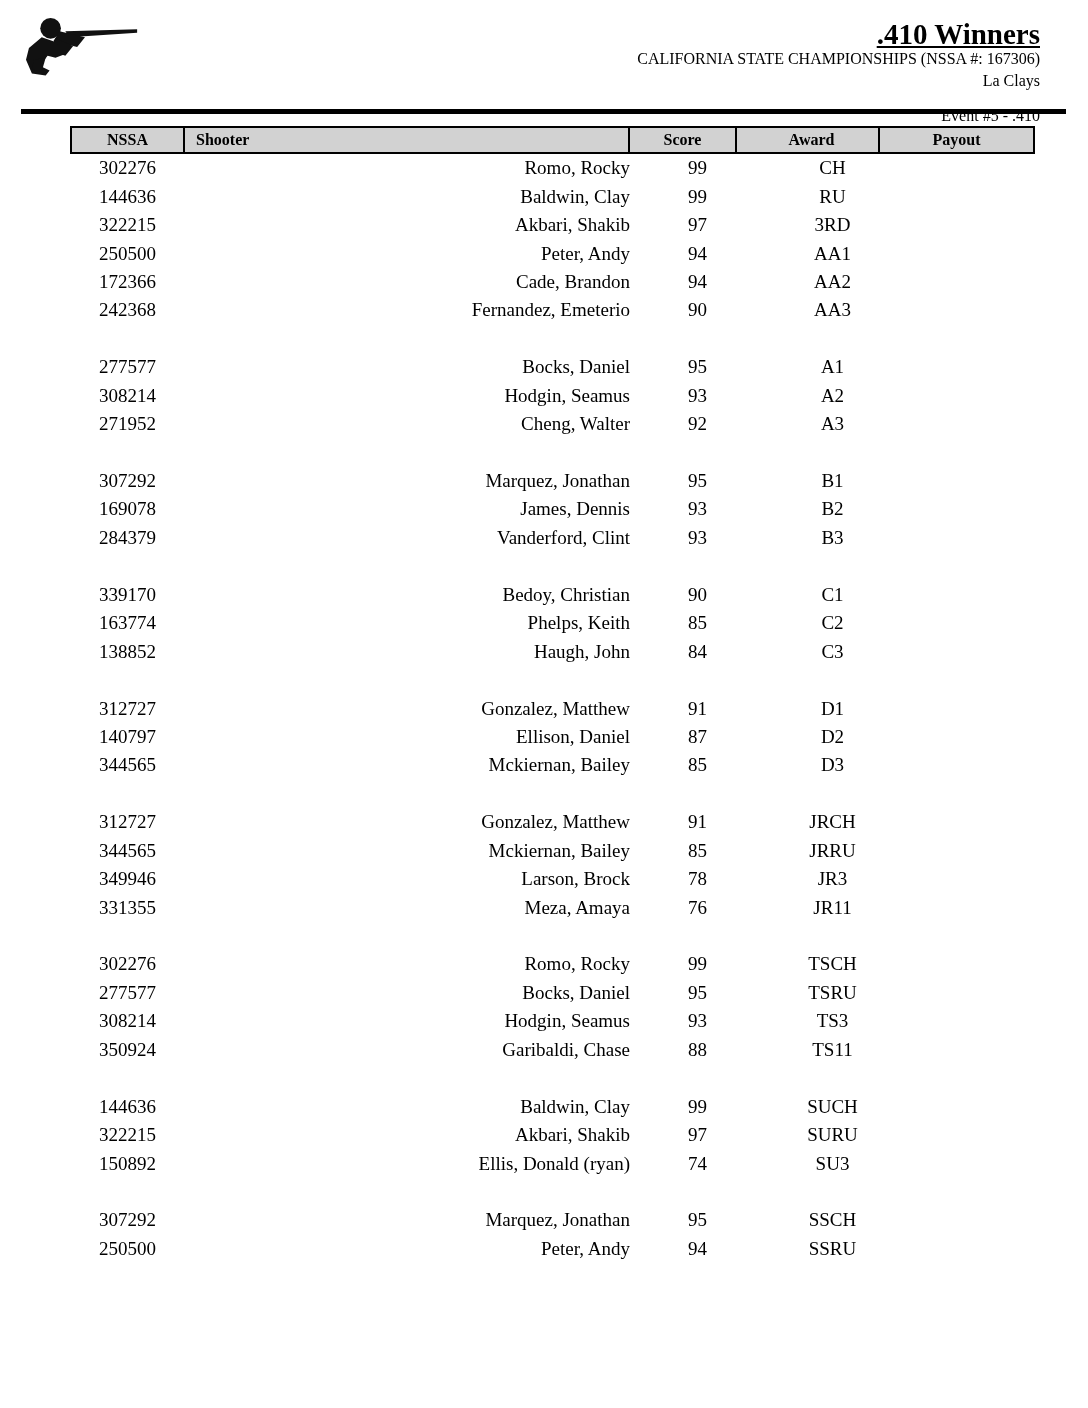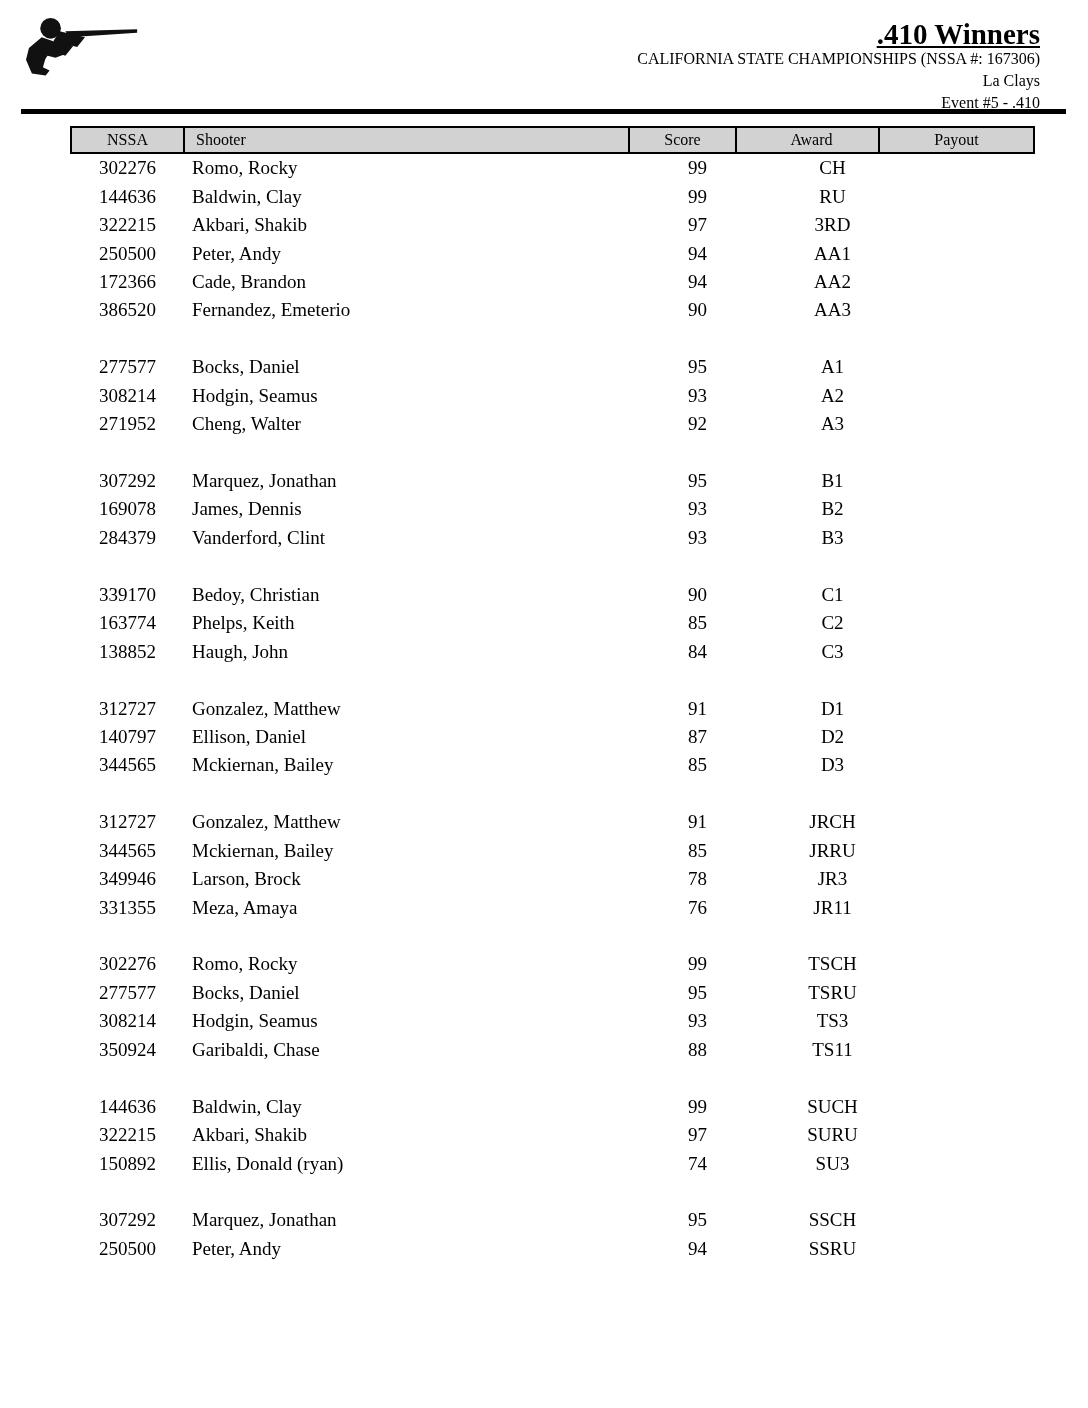--- a/index.html
+++ b/index.html
@@ -40,21 +40,21 @@
     line-height: 21px;
   }
   .venue {
     font-size: 16px;
     line-height: 21px;
     margin-top: 1px;
   }
   .event-line {
     font-size: 16px;
     line-height: 21px;
-    margin-top: 1px;
+    margin-top: 14px;
   }
   .rule {
     position: absolute;
     top: 109px;
     left: 21px;
     width: 1045px;
     height: 5px;
     background: #000000;
   }
   .results {
@@ -62,21 +62,21 @@
     top: 126px;
     left: 70px;
     width: 965px;
   }
   .header-row {
     display: flex;
     box-sizing: border-box;
     height: 28px;
     background: #d2d2d2;
     border: 2px solid #000000;
-    font-weight: normal;
+    font-weight: bold;
     font-size: 16px;
     align-items: stretch;
   }
   .hcell {
     box-sizing: border-box;
     display: flex;
     align-items: center;
     justify-content: center;
     border-right: 2px solid #000000;
   }
@@ -87,21 +87,21 @@
   .h-award  { width: 135px; margin-left: 8px; }
   .h-payout { flex: 1; }
   .rows { font-size: 19px; }
   .row {
     display: flex;
     height: 28.45px;
     align-items: center;
   }
   .group-gap { height: 28.45px; }
   .c-nssa   { width: 115px; text-align: center; }
-  .c-shooter{ width: 445px; text-align: left; padding-left: 7px; box-sizing: border-box; }
+  .c-shooter{ width: 445px; text-align: right; padding-left: 7px; box-sizing: border-box; }
   .c-score  { width: 135px; text-align: center; }
   .c-award  { width: 135px; text-align: center; }
   .c-payout { flex: 1; text-align: center; }
 </style>
 </head>
 <body>
 
 <div class="logo">
   <svg viewBox="0 0 120 62" width="118" height="62" xmlns="http://www.w3.org/2000/svg" aria-hidden="true">
     <g fill="#111111">
@@ -167,21 +167,21 @@
     <div class="c-payout"></div>
   </div>
       <div class="row">
     <div class="c-nssa">172366</div>
     <div class="c-shooter">Cade, Brandon</div>
     <div class="c-score">94</div>
     <div class="c-award">AA2</div>
     <div class="c-payout"></div>
   </div>
       <div class="row">
-    <div class="c-nssa">386520</div>
+    <div class="c-nssa">242368</div>
     <div class="c-shooter">Fernandez, Emeterio</div>
     <div class="c-score">90</div>
     <div class="c-award">AA3</div>
     <div class="c-payout"></div>
   </div>
       <div class="group-gap"></div>
       <div class="row">
     <div class="c-nssa">277577</div>
     <div class="c-shooter">Bocks, Daniel</div>
     <div class="c-score">95</div>

